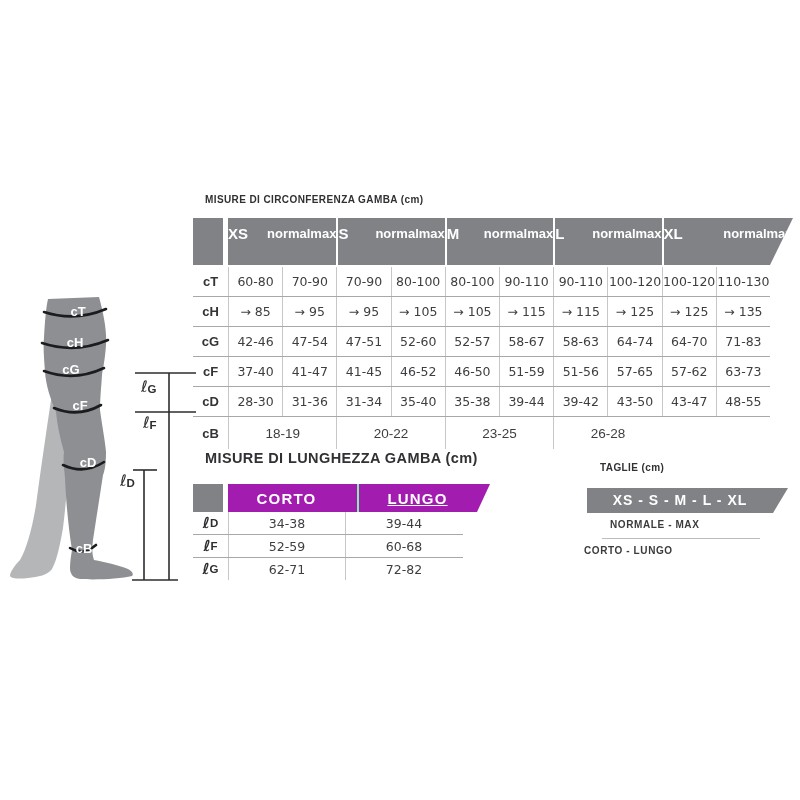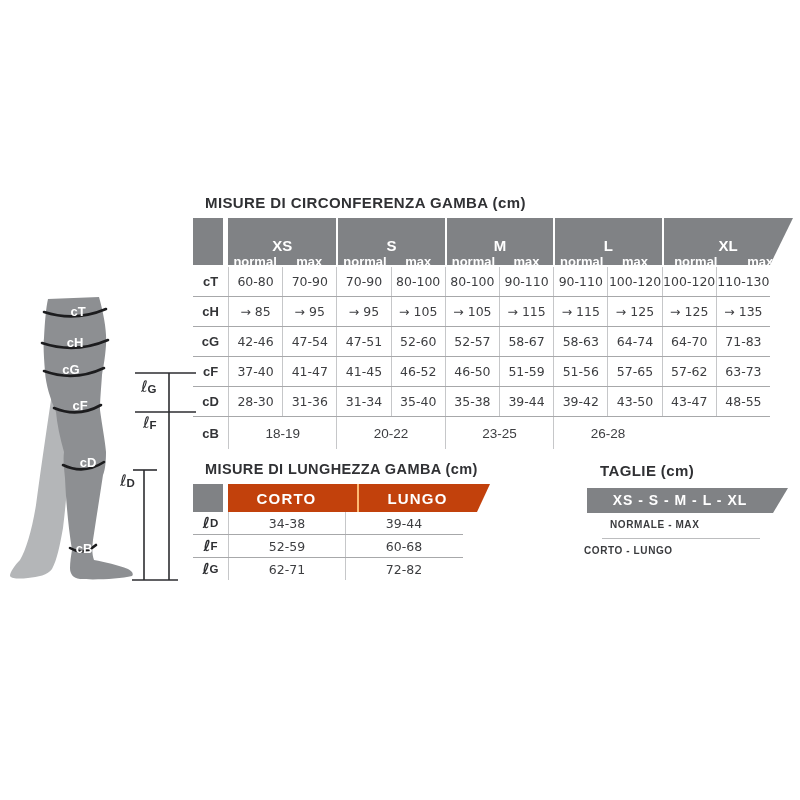--- a/index.html
+++ b/index.html
@@ -1,52 +1,52 @@
 <!DOCTYPE html>
 <html><head>
 <meta charset="utf-8">
 <style>
   html,body{margin:0;padding:0;background:#fff;}
   .canvas{position:relative;width:800px;height:800px;background:#fff;overflow:hidden;
           font-family:"Liberation Sans",sans-serif;}
   .abs{position:absolute;}
 
   
-  .sec-title{font-weight:bold;font-size:15px;color:#303134;letter-spacing:.4px;white-space:nowrap;}
+  .sec-title{font-weight:bold;font-size:10px;color:#303134;letter-spacing:.4px;white-space:nowrap;}
   .sec-title.small{font-size:14.5px;}
 
   
   .banner{display:flex;align-items:stretch;}
   .lbl-block{background:#808285;}
   .gap{background:#fff;}
   .groups{display:flex;background:#808285;}
-  .size-group{display:flex;flex-direction:column;justify-content:space-between;
-              color:#fff;text-align:center;padding:20px 0 4px;box-sizing:border-box;}
+  .size-group{display:flex;justify-content:space-between;
+              color:#fff;text-align:center;padding:8px 0 4px;box-sizing:border-box;}
   .size-group + .size-group{border-left:2px solid #fff;}
   .size-name{font-weight:bold;font-size:15px;line-height:16px;}
   .subrow{display:flex;}
   .subrow span{flex:1;font-weight:bold;font-size:13px;}
 
   
   .tbody{display:flex;flex-direction:column;}
   .trow{display:grid;grid-template-columns:35px repeat(10,1fr);height:29px;
         border-bottom:1px solid #a7a8aa;}
   .trow.span-row{grid-template-columns:35px repeat(5,1fr);height:32px;border-bottom:none;}
   .rlabel{display:flex;align-items:center;justify-content:center;
           font-weight:bold;font-size:13px;color:#333437;}
   .vcell{display:flex;align-items:center;justify-content:center;
          border-left:1px solid #c6c7c9;font-family:"DejaVu Sans",sans-serif;
          font-size:12.5px;color:#3d3e41;white-space:nowrap;}
   .span-row .vcell{font-weight:normal;font-family:"Liberation Sans",sans-serif;font-size:13.5px;}
 
   
-  .len-groups{display:flex;background:#c2410c;gap:12px;}
+  .len-groups{display:flex;background:#a21caf;gap:12px;}
   .len-col{display:flex;align-items:center;justify-content:center;color:#fff;
            font-weight:bold;font-size:15px;letter-spacing:1.2px;box-sizing:border-box;}
-  .len-col + .len-col{border-left:2px solid #fdba74;}
+  .len-col + .len-col{border-left:2px solid #86efac;text-decoration:underline;}
   .lrow{display:grid;grid-template-columns:35px 117px 117px;height:22px;}
   .lrow.bline{border-bottom:1px solid #a7a8aa;}
   .lscript{font-family:"DejaVu Sans",sans-serif;font-style:italic;font-size:15px;color:#2d2e31;}
   .lsub{font-weight:bold;font-size:11.5px;color:#2d2e31;}
 
   
   .taglie-banner{background:#808285;color:#fff;font-weight:bold;font-size:14px;
                  letter-spacing:1px;text-align:center;line-height:25px;
                  padding-right:15px;box-sizing:border-box;}
   .taglie-opt{font-weight:bold;font-size:10px;color:#3a3b3e;letter-spacing:.6px;white-space:nowrap;}
@@ -241,21 +241,21 @@
       </div>
       <div class="trow span-row">
         <div class="rlabel">cB</div>
         <div class="vcell">18-19</div>
         <div class="vcell">20-22</div>
         <div class="vcell">23-25</div>
         <div class="vcell">26-28</div>
       </div>
     </div>
 
-  <div class="abs sec-title small" style="left:205px;top:461px;">MISURE DI LUNGHEZZA GAMBA (cm)</div>
+  <div class="abs sec-title small" style="left:205px;top:450px;">MISURE DI LUNGHEZZA GAMBA (cm)</div>
 
   <div class="abs banner" style="left:193px;top:484px;width:297px;height:28px;">
     <div class="lbl-block" style="width:30px;"></div>
     <div class="gap" style="width:5px;"></div>
     <div class="len-groups" style="width:262px;clip-path:polygon(0 0,100% 0,249px 100%,0 100%);">
       <div class="len-col" style="width:117px;">CORTO</div>
       <div class="len-col" style="flex:1;padding-right:14px;">LUNGO</div>
     </div>
   </div>
 

